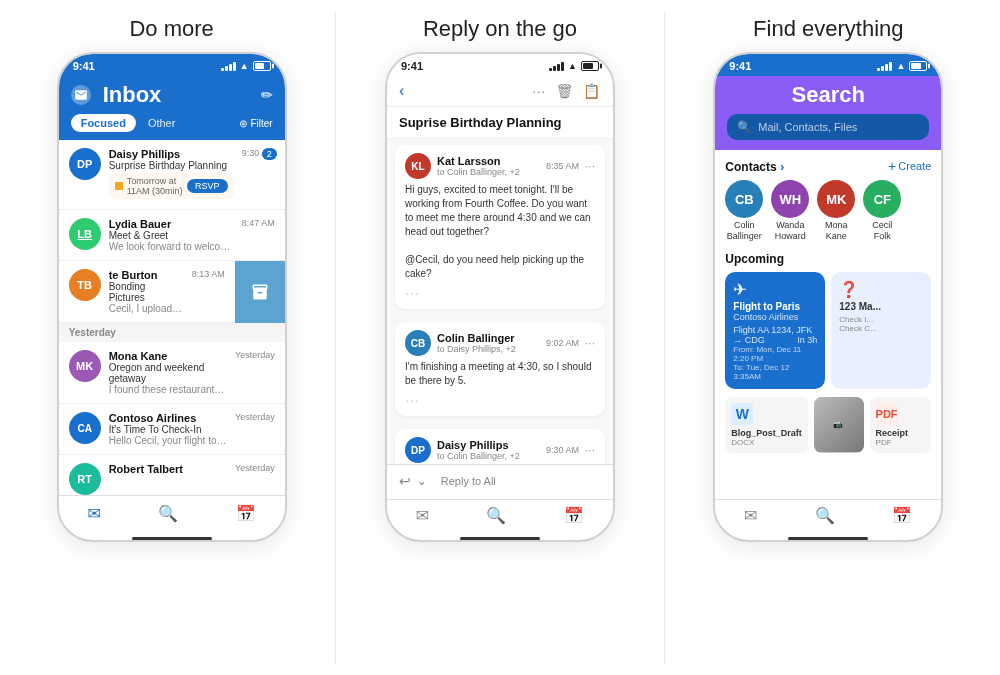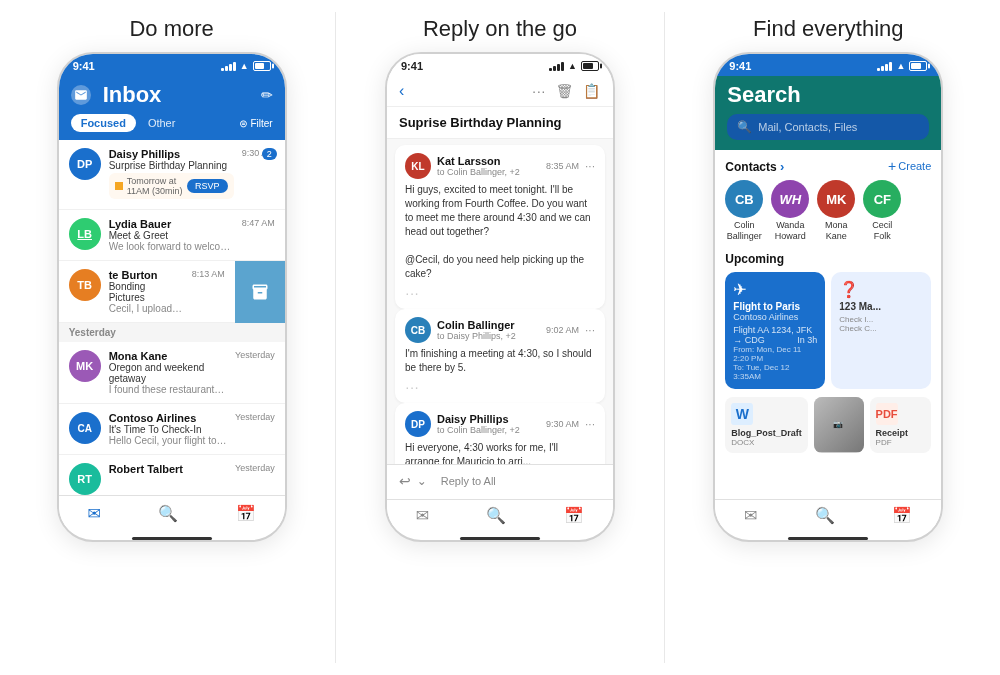--- a/index.html
+++ b/index.html
@@ -216,21 +216,21 @@
       padding: 6px 12px 6px 12px;
       display: flex;
       align-items: center;
       justify-content: space-between;
       border-bottom: 1px solid #eee;
       flex-shrink: 0;
     }
     .back-btn { color: #1a6fcc; font-size: 16px; }
     .header-actions { display: flex; gap: 10px; color: #888; font-size: 14px; }
     .subject-bar { padding: 8px 12px; font-size: 13px; font-weight: 600; color: #111; border-bottom: 1px solid #eee; flex-shrink: 0; }
-    .phone2-body { flex: 1; overflow: hidden; background: #f8f8f8; padding: 6px 8px; display: flex; flex-direction: column; gap: 0; }
+    .phone2-body { flex: 1; overflow: hidden; background: #f8f8f8; padding: 6px 8px; display: flex; flex-direction: column; gap: 13px; }
     .message-card { background: #fff; border-radius: 10px; padding: 8px 10px; box-shadow: 0 1px 3px rgba(0,0,0,0.06); }
     .msg-header { display: flex; align-items: center; gap: 6px; margin-bottom: 4px; }
     .msg-avatar { width: 26px; height: 26px; border-radius: 50%; flex-shrink: 0; }
     .msg-sender { font-size: 11px; font-weight: 600; color: #111; }
     .msg-to { font-size: 9px; color: #888; }
     .msg-time { font-size: 9px; color: #888; margin-left: auto; }
     .msg-more { color: #888; font-size: 10px; }
     .msg-text { font-size: 10px; color: #333; line-height: 1.4; }
     .msg-dots { color: #ccc; font-size: 14px; margin-top: 4px; }
     .phone2-footer {
@@ -238,21 +238,21 @@
       border-top: 1px solid #e0e0e0;
       padding: 8px 12px 10px;
       flex-shrink: 0;
       display: flex;
       align-items: center;
       gap: 6px;
     }
     .phone2-nav { background: #fff; border-top: 1px solid #e0e0e0; display: flex; justify-content: space-around; padding: 6px 0 8px; flex-shrink: 0; }
 
     
-    .phone3-header { background: #0f766e; padding: 6px 12px 10px; flex-shrink: 0; }
+    .phone3-header { background: #8b5cf6; padding: 6px 12px 10px; flex-shrink: 0; text-align: center; }
     .search-title { color: #fff; font-size: 22px; font-weight: 700; margin-bottom: 6px; }
     .search-bar { background: #1458a8; border-radius: 10px; padding: 6px 10px; display: flex; align-items: center; gap: 6px; }
     .search-glass { color: rgba(255,255,255,0.7); font-size: 12px; }
     .search-placeholder { color: rgba(255,255,255,0.7); font-size: 11px; }
     .phone3-body { flex: 1; overflow: hidden; background: #fff; padding: 8px 10px; }
     .section-header { display: flex; justify-content: space-between; align-items: center; margin-bottom: 6px; }
     .contacts-row { display: flex; gap: 8px; overflow: hidden; margin-bottom: 10px; }
     .contact-item { display: flex; flex-direction: column; align-items: center; gap: 2px; }
     .contact-avatar { width: 38px; height: 38px; border-radius: 50%; overflow: hidden; background: #ccc; }
     .contact-name { font-size: 9px; color: #333; text-align: center; line-height: 1.2; }
@@ -535,21 +535,21 @@
           </span>
         </div>
         <div class="contacts-row">
 
           <div class="contact-item">
             <div class="contact-avatar" style="background:#2980b9;display:flex;align-items:center;justify-content:center;color:#fff;font-size:13px;font-weight:700;">CB</div>
             <div class="contact-name">Colin<br>Ballinger</div>
           </div>
 
           <div class="contact-item">
-            <div class="contact-avatar" style="background:#8e44ad;display:flex;align-items:center;justify-content:center;color:#fff;font-size:13px;font-weight:700;font-style:italic;">WH</div>
+            <div class="contact-avatar" style="background:#8e44ad;display:flex;align-items:center;justify-content:center;color:#fff;font-size:13px;font-weight:700;">WH</div>
             <div class="contact-name">Wanda<br>Howard</div>
           </div>
 
           <div class="contact-item">
             <div class="contact-avatar" style="background:#c0392b;display:flex;align-items:center;justify-content:center;color:#fff;font-size:13px;font-weight:700;">MK</div>
             <div class="contact-name">Mona<br>Kane</div>
           </div>
 
           <div class="contact-item">
             <div class="contact-avatar" style="background:#27ae60;display:flex;align-items:center;justify-content:center;color:#fff;font-size:13px;font-weight:700;">CF</div>

